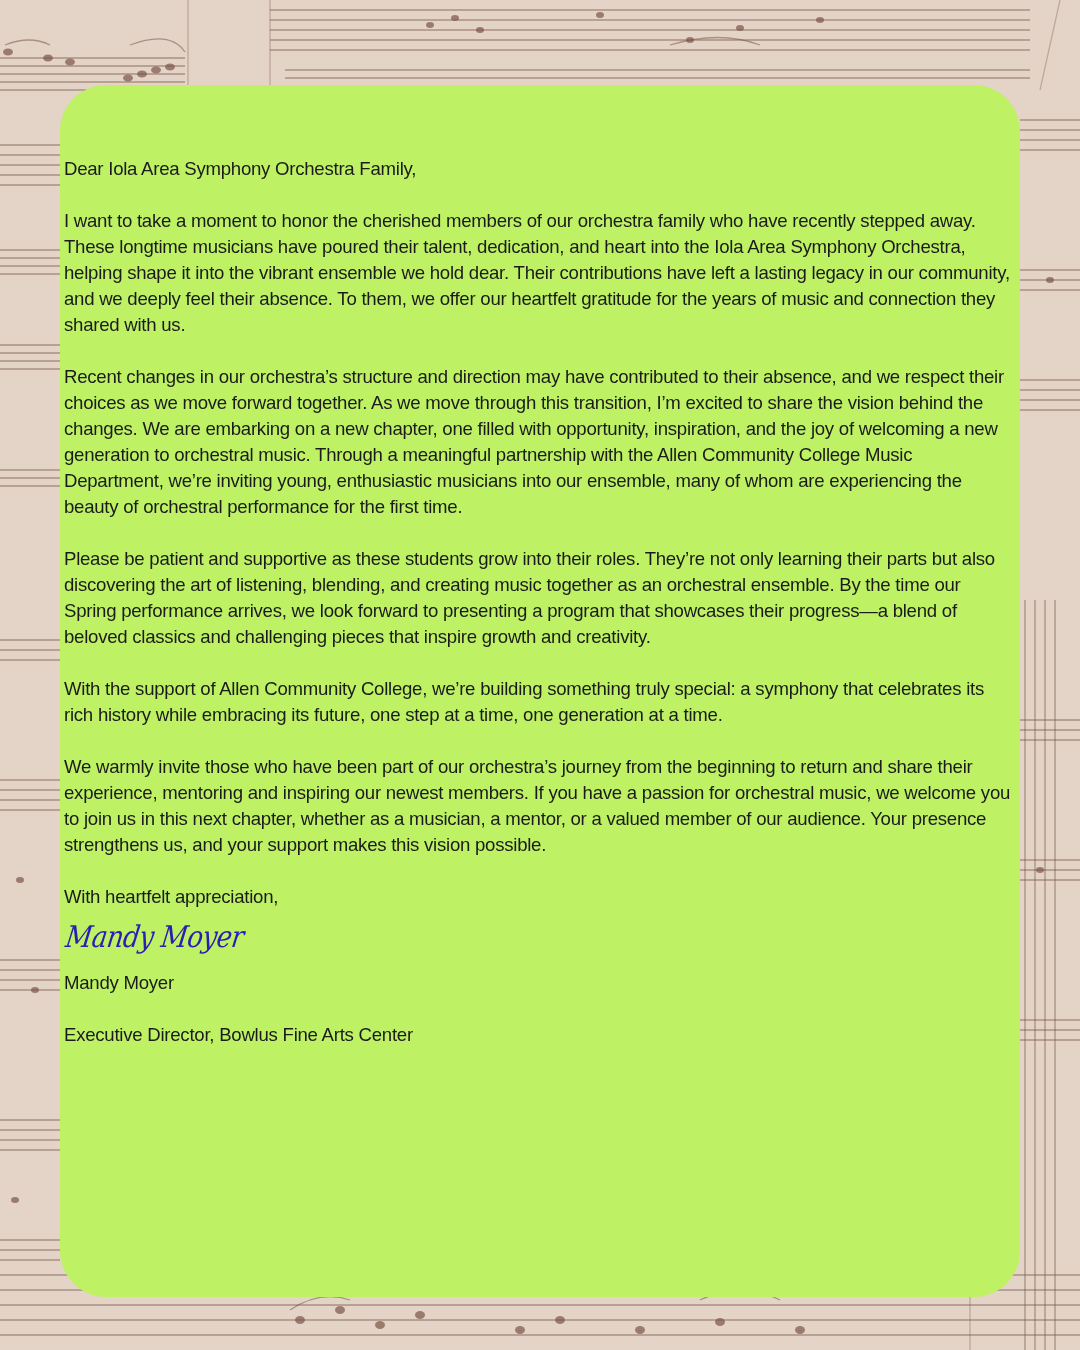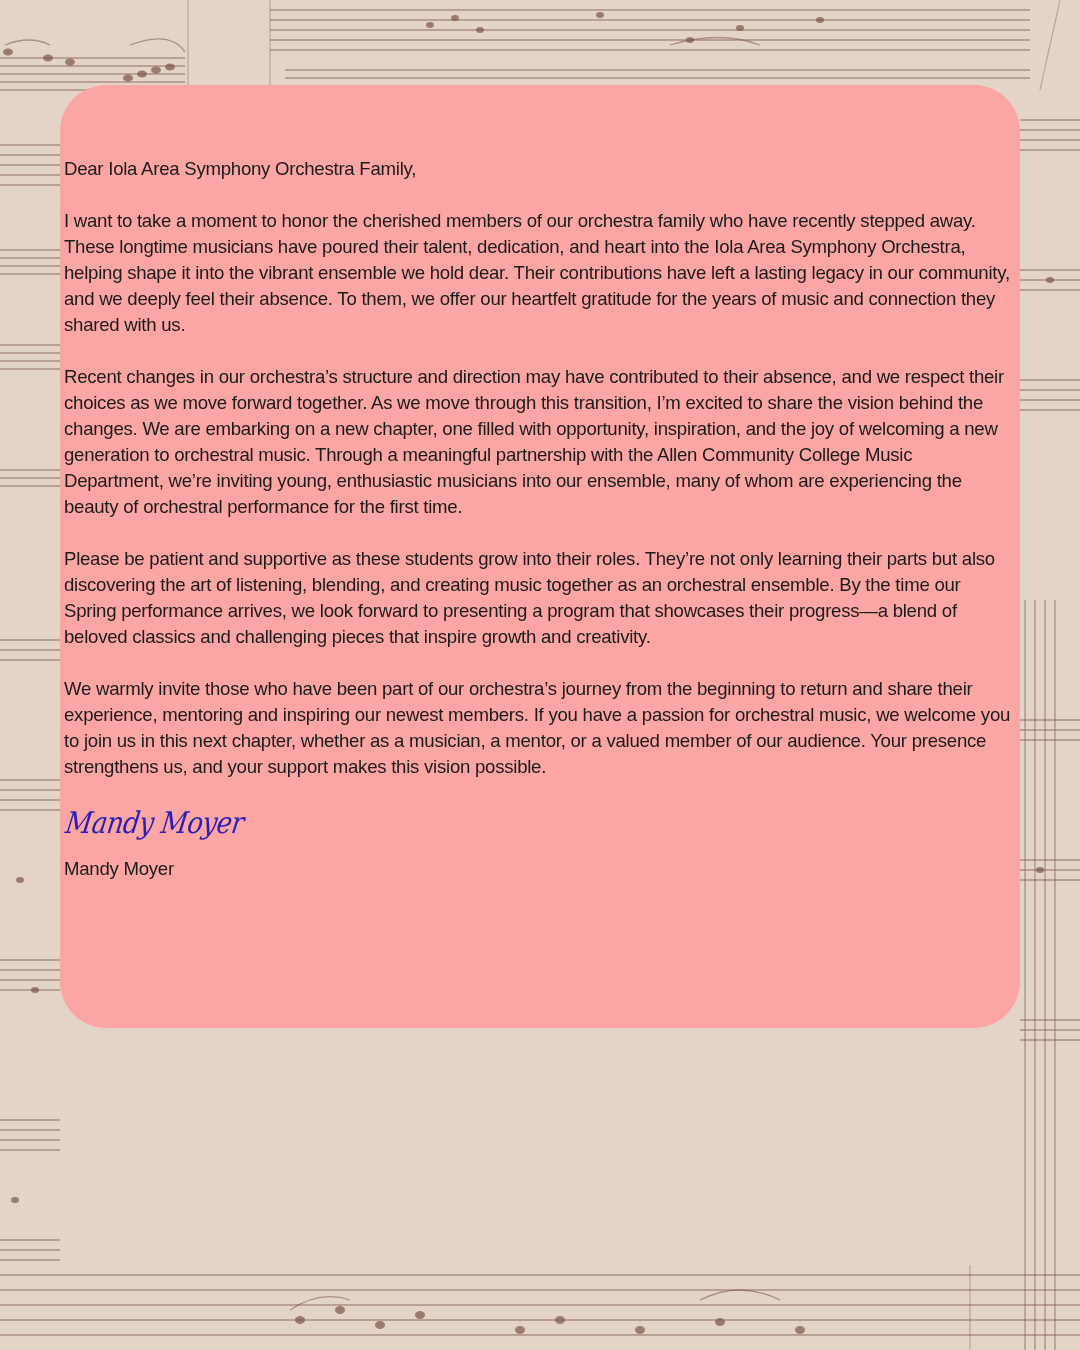--- a/index.html
+++ b/index.html
@@ -3,22 +3,22 @@
 <meta charset="utf-8">
 <style>
   html, body { margin: 0; padding: 0; }
   body {
     width: 1080px; height: 1350px; position: relative; overflow: hidden;
     background: #e4d4c7;
     font-family: "Liberation Sans", sans-serif;
   }
   .bg { position: absolute; inset: 0; width: 1080px; height: 1350px; }
   .card {
-    position: absolute; left: 60px; top: 85px; width: 960px; height: 943px;
-    background: #fca5a5; border-radius: 46px;
+    position: absolute; left: 60px; top: 85px; width: 960px; height: 1212px;
+    background: #bef264; border-radius: 46px;
   }
   .letter {
     position: absolute; left: 4px; top: 71px; width: 952px;
     color: #1b1b1b; font-size: 18.6px; line-height: 26px;
     letter-spacing: -0.25px;
     font-family: "Liberation Sans", sans-serif;
   }
   .letter p { margin: 0 0 26px 0; }
   .signature {
     margin-top: 10px; height: 50px; position: relative;
@@ -99,19 +99,22 @@
     <ellipse cx="1040" cy="870" rx="4" ry="3"></ellipse>
   </g>
 </svg>
 
 <div class="card">
   <div class="letter">
     <p>Dear Iola Area Symphony Orchestra Family,</p>
     <p>I want to take a moment to honor the cherished members of our orchestra family who have recently stepped away. These longtime musicians have poured their talent, dedication, and heart into the Iola Area Symphony Orchestra, helping shape it into the vibrant ensemble we hold dear. Their contributions have left a lasting legacy in our community, and we deeply feel their absence. To them, we offer our heartfelt gratitude for the years of music and connection they shared with us.</p>
     <p>Recent changes in our orchestra’s structure and direction may have contributed to their absence, and we respect their choices as we move forward together. As we move through this transition, I’m excited to share the vision behind the changes. We are embarking on a new chapter, one filled with opportunity, inspiration, and the joy of welcoming a new generation to orchestral music. Through a meaningful partnership with the Allen Community College Music Department, we’re inviting young, enthusiastic musicians into our ensemble, many of whom are experiencing the beauty of orchestral performance for the first time.</p>
     <p>Please be patient and supportive as these students grow into their roles. They’re not only learning their parts but also discovering the art of listening, blending, and creating music together as an orchestral ensemble. By the time our Spring performance arrives, we look forward to presenting a program that showcases their progress—a blend of beloved classics and challenging pieces that inspire growth and creativity.</p>
+    <p>With the support of Allen Community College, we’re building something truly special: a symphony that celebrates its rich history while embracing its future, one step at a time, one generation at a time.</p>
     <p>We warmly invite those who have been part of our orchestra’s journey from the beginning to return and share their experience, mentoring and inspiring our newest members. If you have a passion for orchestral music, we welcome you to join us in this next chapter, whether as a musician, a mentor, or a valued member of our audience. Your presence strengthens us, and your support makes this vision possible.</p>
+    <p style="margin-bottom:0">With heartfelt appreciation,</p>
     <div class="signature">
       <span>Mandy Moyer</span>
     </div>
     <p class="sign-name">Mandy Moyer</p>
+    <p class="sign-title">Executive Director, Bowlus Fine Arts Center</p>
   </div>
 </div>
 
 </body></html>

